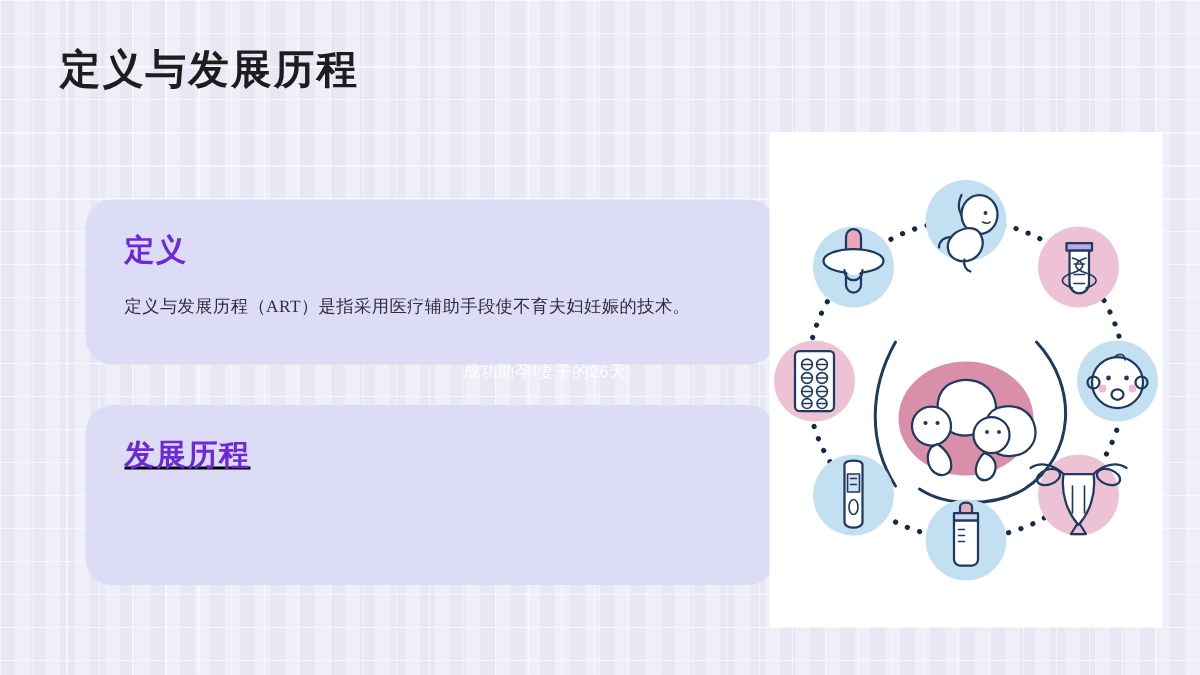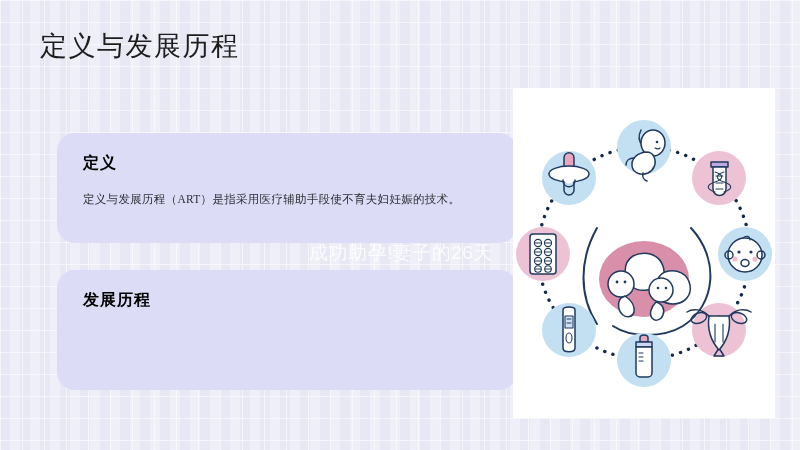--- a/index.html
+++ b/index.html
@@ -17,60 +17,60 @@
       repeating-linear-gradient(to bottom, rgba(255,255,255,0.55) 0 1px, rgba(255,255,255,0) 1px 22px),
       repeating-linear-gradient(to right, rgba(226,226,243,0.5) 0 10px, rgba(240,240,250,0.5) 10px 20px);
     overflow: hidden;
   }
 
   
   #page-title {
     position: absolute;
     left: 40px; top: 28px;
     font-size: 27px;
-    font-weight: 400;
+    font-weight: 700;
     color: #1d1d1f;
     letter-spacing: 1.5px;
     font-family: "Liberation Serif", "DejaVu Serif", serif;
   }
 
   
   .card {
     position: absolute;
     left: 57px;
     width: 460px;
     background: #dcdcf6;
     border-radius: 18px;
     padding: 20px 26px 18px 26px;
   }
   #card-definition { top: 133px; height: 110px; }
-  #card-history    { top: 270px; height: 120px; }
+  #card-history    { top: 270px; height: 120px; text-decoration: underline; }
 
   .card-heading {
-    font-size: 16px;
+    font-size: 20px;
     font-weight: 700;
-    color: #000000;
+    color: #6d28d9;
     letter-spacing: 1px;
     margin-bottom: 14px;
     font-family: "Liberation Serif", "DejaVu Serif", serif;
   }
   .card-body {
     font-size: 11.5px;
     line-height: 1.95;
     color: #2e2e38;
     letter-spacing: 0.3px;
     max-width: 400px;
     font-family: "Liberation Serif", "DejaVu Serif", serif;
   }
 
   
   #watermark {
     position: absolute;
     left: 309px; top: 240px;
-    font-size: 19px;
+    font-size: 11px;
     font-weight: 400;
     color: rgba(255,255,255,0.82);
     letter-spacing: 0.5px;
     white-space: nowrap;
     pointer-events: none;
   }
 
   
   #illustration-panel {
     position: absolute;

